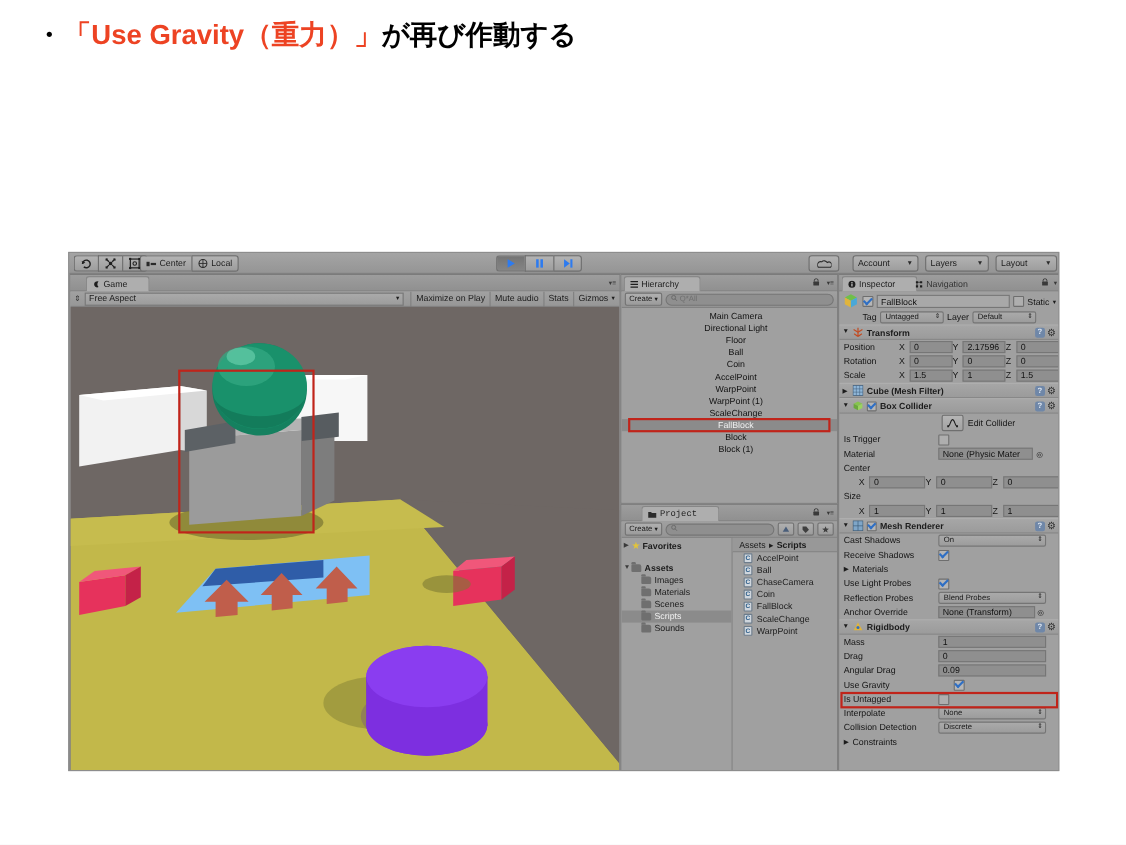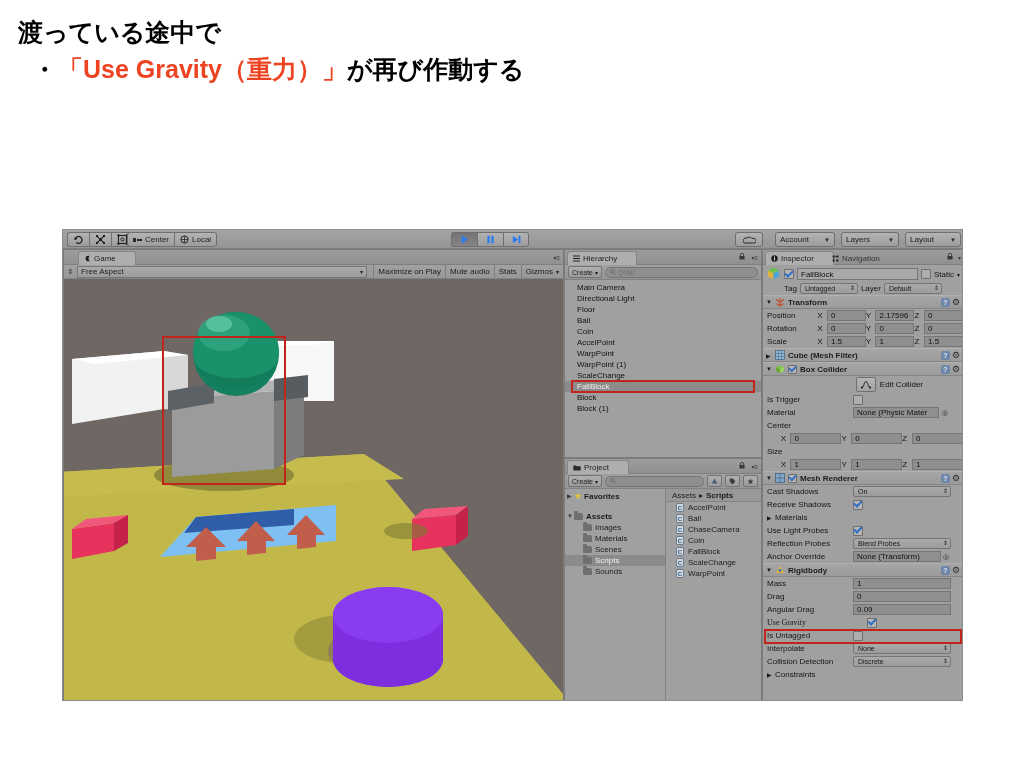--- a/index.html
+++ b/index.html
@@ -135,21 +135,21 @@
     border: 1px solid #757575;
     border-radius: 6px;
     height: 11px;
     flex: 1;
     display: flex; align-items: center;
     padding: 0 4px;
     font-size: 7px;
     color: #6f6f6f;
   }
 
-  .hier-list { padding: 2px 0 0 0; }
+  .hier-list { padding: 2px 0 0 0; text-align: center; }
   .hier-item {
     height: 11px;
     line-height: 11px;
     padding-left: 12px;
     font-size: 8px;
     color: #111;
     white-space: nowrap;
   }
   .hier-item.selected { background: #8b8b8b; color: #f0f0f0; }
 
@@ -236,21 +236,20 @@
 
   .redbox { position: absolute; border: 2px solid #c0241a; pointer-events: none; }
 
   
   #game-view { position: absolute; overflow: hidden; background: #6e6764; }
 </style>
 </head>
 <body>
 
 <div id="slide-text">
-  <div class="line">渡っている途中で</div>
   <div class="line bullet">
     <span class="bullet-dot">・</span><span class="hl">「Use Gravity（重力）」</span><span>が再び作動する</span>
   </div>
 </div>
 
 <div id="unity-window">
 
   <div class="u-toolbar">
 
     <div class="tb-group" style="left:4px;">
@@ -490,21 +489,21 @@
           <div class="hier-item selected"><span>FallBlock</span></div>
           <div class="hier-item"><span>Block</span></div>
           <div class="hier-item"><span>Block (1)</span></div>
         </div>
     </div>
     <div class="redbox" id="hier-redbox" style="left: 6px; top: 130px; width: 184px; height: 13px; display: block;"></div>
   </div>
 
   <div class="panel" style="left:501px; top:228px; width:198px; height:244px;">
     <div class="panel-tabbar">
-      <div class="ptab active" style="left:2px;">
+      <div class="ptab active" style="left:18px;font-family:Liberation Mono, monospace;">
         <span class="tabicon">
           <svg width="8" height="7" viewBox="0 0 8 7">
               <path d="M0.3 1.4h2.6l0.7 0.9h4.1v4.3H0.3z" fill="#2b2b2b"></path>
             </svg>
         </span>
         <span>Project</span>
       </div>
       <div style="position:absolute;right:16px;top:3px;">
         <svg width="6" height="7" viewBox="0 0 6 7">
             <path d="M1.3 3V2a1.7 1.7 0 0 1 3.4 0v1" fill="none" stroke="#3a3a3a" stroke-width="0.9"></path>
@@ -922,21 +921,21 @@
           <span>0</span>
         </div>
       </div>
       <div class="insp-row">
         <span class="lbl" style="width:86px;">Angular Drag</span>
         <div class="field" style="width:98px;">
           <span>0.09</span>
         </div>
       </div>
       <div class="insp-row">
-        <span class="lbl" style="width:100px;font-family:Liberation Serif, serif;">Use Gravity</span>
+        <span class="lbl" style="width:100px;">Use Gravity</span>
         <span class="cb checked"></span>
       </div>
       <div class="insp-row" style="position:relative;">
         <span class="lbl" style="width:86px;">Is Untagged</span>
         <span class="cb"></span>
       </div>
       <div class="insp-row">
         <span class="lbl" style="width:86px;">Interpolate</span>
         <div class="popup" style="width:98px;">
           <span>None</span>

